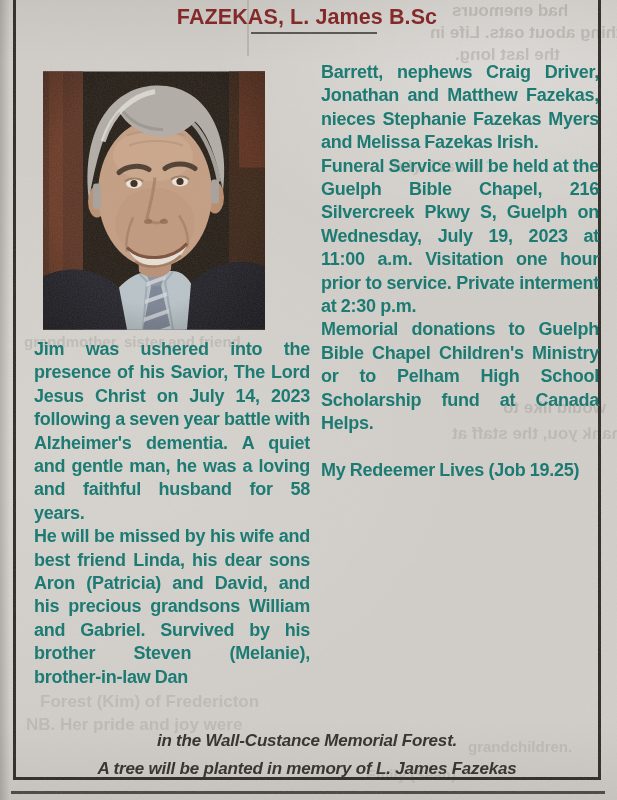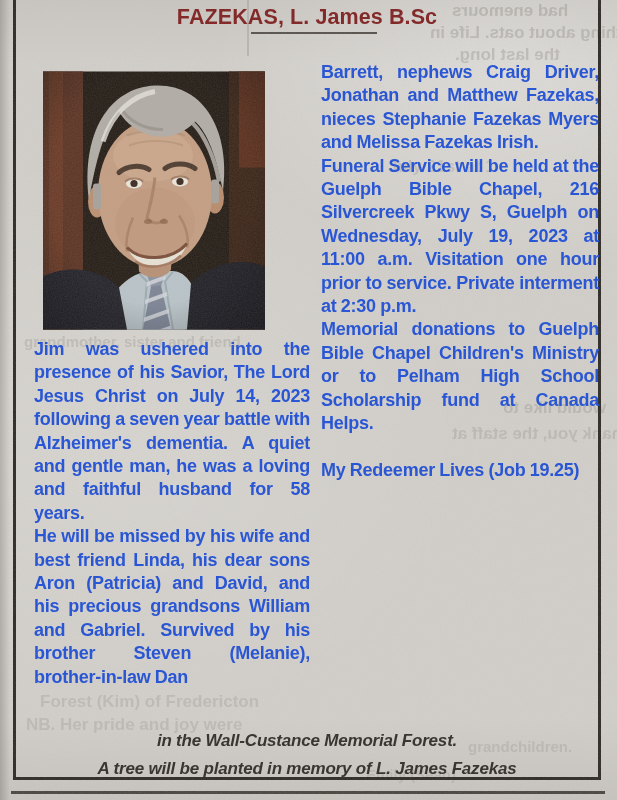--- a/index.html
+++ b/index.html
@@ -27,21 +27,21 @@
   }
   .title-underline {
     position:absolute; left:251px; top:32px; width:126px; height:2px;
     background:#55504a; z-index:3;
   }
   .photo {
     position:absolute; left:43px; top:71px; width:222px; height:259px;
     z-index:3; filter:blur(.3px) saturate(.92);
   }
   .col {
-    position:absolute; z-index:3; color:#1d4ed8;
+    position:absolute; z-index:3; color:#0f766e;
     font-size:18px; font-weight:bold; line-height:23.4px;
     letter-spacing:-.25px; word-spacing:-.4px; text-align:justify;
   }
   .col div { margin:0; }
   .col-left  { left:34px;  top:338px; width:276px; }
   .col-right { left:321px; top:61px;  width:278px; }
   .verse { margin-top:23px !important; }
   .footer {
     position:absolute; left:13px; top:727px; width:588px; z-index:3;
     text-align:center; font-style:italic; font-weight:bold;

